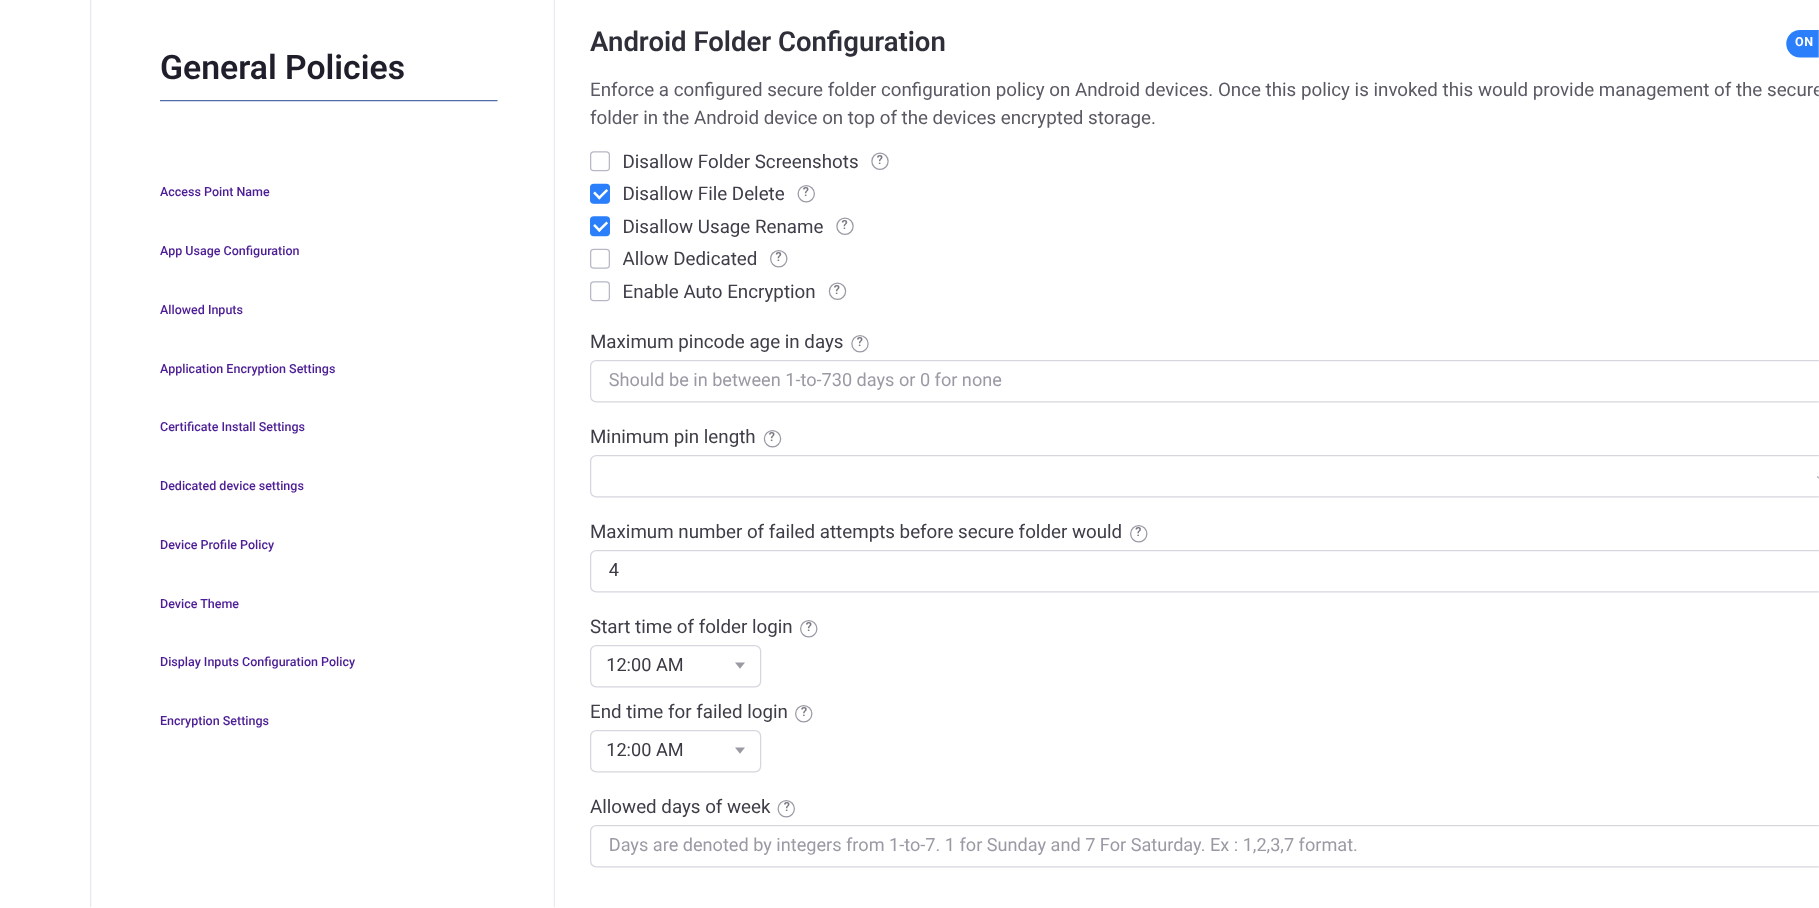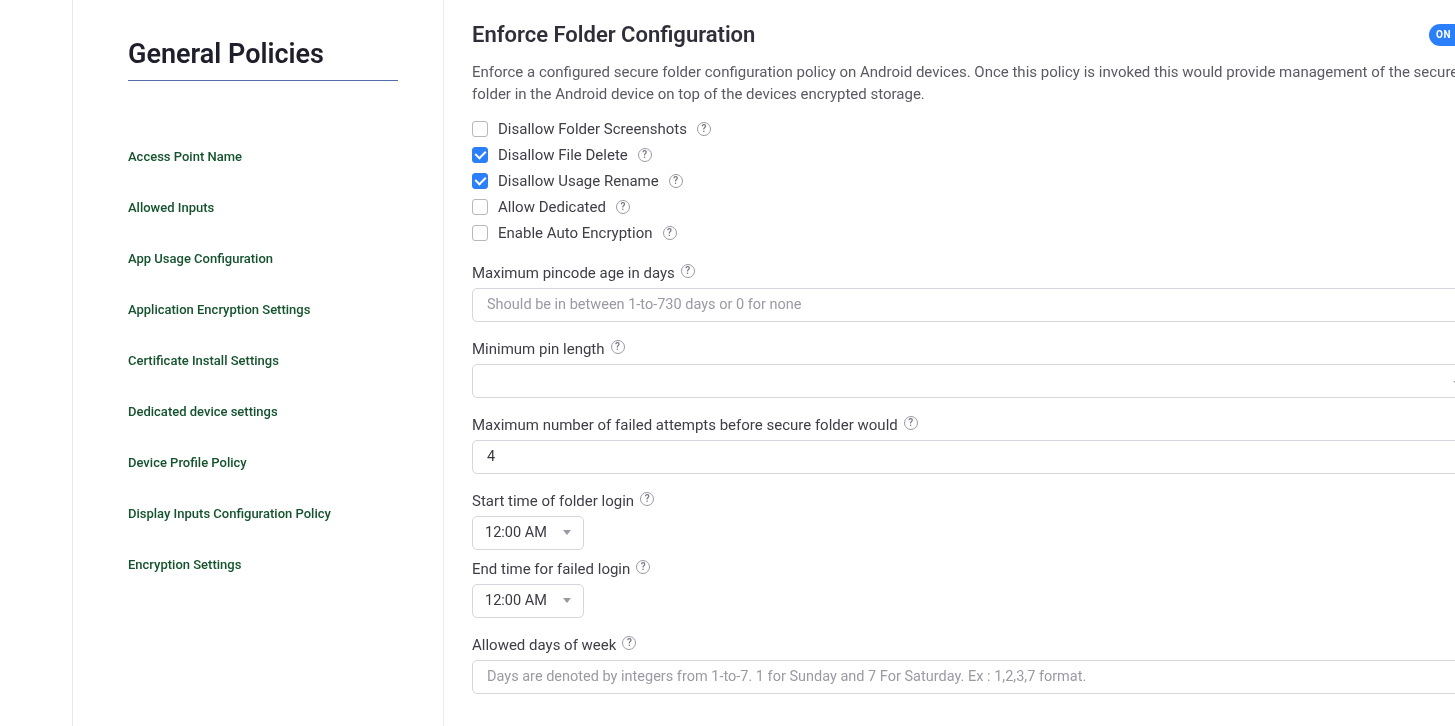--- a/index.html
+++ b/index.html
@@ -27,23 +27,23 @@
     color: #1f1f2b;
     margin: 38px 0 10px;
   }
   .sidebar .heading-rule {
     height: 1px;
     background: #516dab;
     width: 270px;
     margin-bottom: 50px;
   }
   .sidebar .nav-item {
-    font-size: 13px;
+    font-size: 10px;
     font-weight: 500;
-    color: #14532d;
+    color: #4c1d95;
     padding: 18px 0;
     cursor: pointer;
   }
   .main {
     flex: 1;
     border-left: 1px solid #eceaf0;
     padding: 22px 50px 30px 28px;
     position: relative;
   }
   .main-header {
@@ -116,24 +116,24 @@
     justify-content: center;
     color: #7a7a84;
     font-size: 10px;
     font-weight: 600;
     cursor: help;
     line-height: 1;
   }
   .field {
     margin-top: 18px;
   }
-  .field.narrow .control { width: 112px; }
+  .field.narrow .control { width: 137px; }
   .field label {
     display: inline-flex;
-    align-items: flex-start;
+    align-items: flex-end;
     gap: 6px;
     font-size: 15px;
     color: #3e3e48;
     margin-bottom: 6px;
   }
   .control {
     width: 100%;
     border: 1px solid #d6d6de;
     border-radius: 5px;
     height: 34px;
@@ -173,33 +173,34 @@
   }
 </style>
 </head>
 <body>
 
 <div class="page">
   <aside class="sidebar">
     <h2>General Policies</h2>
     <div class="heading-rule"></div>
     <div class="nav-item">Access Point Name</div>
+    <div class="nav-item">App Usage Configuration</div>
     <div class="nav-item">Allowed Inputs</div>
-    <div class="nav-item">App Usage Configuration</div>
     <div class="nav-item">Application Encryption Settings</div>
     <div class="nav-item">Certificate Install Settings</div>
     <div class="nav-item">Dedicated device settings</div>
     <div class="nav-item">Device Profile Policy</div>
+    <div class="nav-item">Device Theme</div>
     <div class="nav-item">Display Inputs Configuration Policy</div>
     <div class="nav-item">Encryption Settings</div>
   </aside>
 
   <main class="main">
     <div class="main-header">
-      <h3>Enforce Folder Configuration</h3>
+      <h3>Android Folder Configuration</h3>
       <div class="toggle">
         <span>ON</span>
 
       </div>
     </div>
 
     <p class="desc">Enforce a configured secure folder configuration policy on Android devices. Once this policy is invoked this would provide management of the secure folder in the Android device on top of the devices encrypted storage.</p>
 
     <div class="check-row">
       <span class="checkbox"></span>

